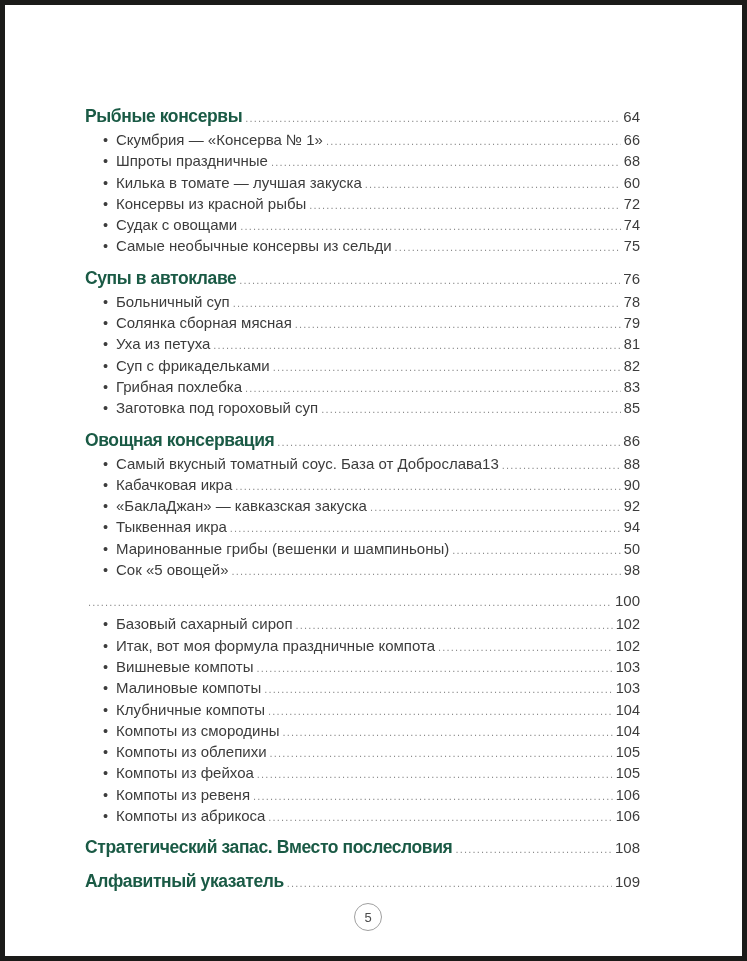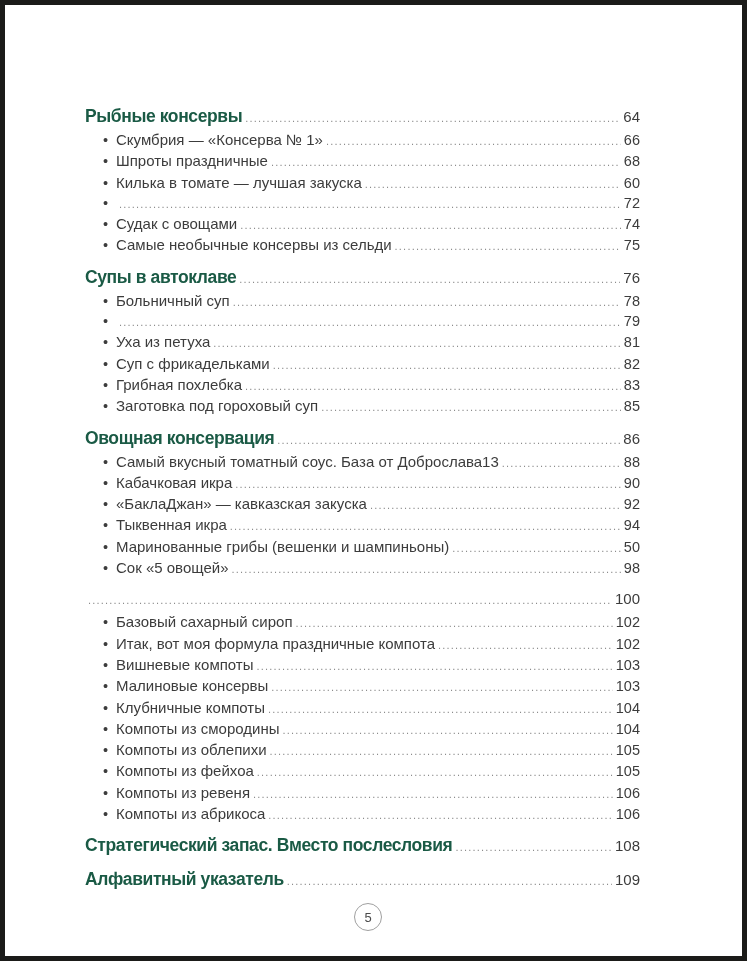--- a/index.html
+++ b/index.html
@@ -83,20 +83,21 @@
             <span class="num">68</span>
           </div>
           <div class="row item-row">
             <span class="bullet">•</span>
             <span class="i-title">Килька в томате — лучшая закуска</span>
             <span class="leader"></span>
             <span class="num">60</span>
           </div>
           <div class="row item-row">
             <span class="bullet">•</span>
+            <span class="i-title">Консервы из красной рыбы</span>
             <span class="leader"></span>
             <span class="num">72</span>
           </div>
           <div class="row item-row">
             <span class="bullet">•</span>
             <span class="i-title">Судак с овощами</span>
             <span class="leader"></span>
             <span class="num">74</span>
           </div>
           <div class="row item-row">
@@ -115,20 +116,21 @@
         </div>
         <div class="items">
           <div class="row item-row">
             <span class="bullet">•</span>
             <span class="i-title">Больничный суп</span>
             <span class="leader"></span>
             <span class="num">78</span>
           </div>
           <div class="row item-row">
             <span class="bullet">•</span>
+            <span class="i-title">Солянка сборная мясная</span>
             <span class="leader"></span>
             <span class="num">79</span>
           </div>
           <div class="row item-row">
             <span class="bullet">•</span>
             <span class="i-title">Уха из петуха</span>
             <span class="leader"></span>
             <span class="num">81</span>
           </div>
           <div class="row item-row">
@@ -215,21 +217,21 @@
             <span class="num">102</span>
           </div>
           <div class="row item-row">
             <span class="bullet">•</span>
             <span class="i-title">Вишневые компоты</span>
             <span class="leader"></span>
             <span class="num">103</span>
           </div>
           <div class="row item-row">
             <span class="bullet">•</span>
-            <span class="i-title">Малиновые консервы</span>
+            <span class="i-title">Малиновые компоты</span>
             <span class="leader"></span>
             <span class="num">103</span>
           </div>
           <div class="row item-row">
             <span class="bullet">•</span>
             <span class="i-title">Клубничные компоты</span>
             <span class="leader"></span>
             <span class="num">104</span>
           </div>
           <div class="row item-row">

